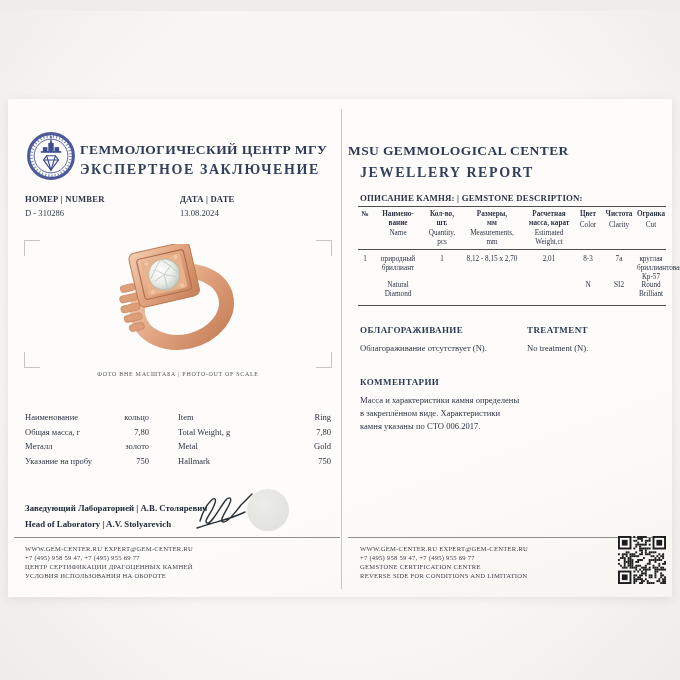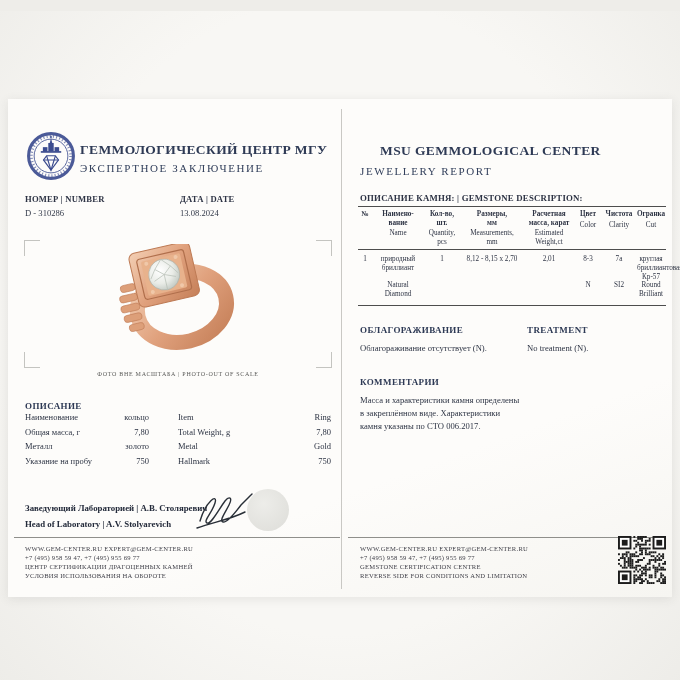--- a/index.html
+++ b/index.html
@@ -7,21 +7,21 @@
   body { font-family:"Liberation Serif", serif; background:#eeede9; overflow:hidden; }
   .stage { position:relative; width:680px; height:680px;
            background:radial-gradient(ellipse at 50% 45%, #f8f7f4 60%, #edecE8 100%);margin-top:11px; }
   .sheet { position:absolute; left:8px; top:88px; width:664px; height:498px;
            background:linear-gradient(160deg,#fdfcfa 70%, #f6f5f1 100%);
            box-shadow:0 2px 10px rgba(60,60,55,.10); }
   .divider { position:absolute; left:333px; top:10px; width:1px; height:480px; background:#c9c8c4; }
 
   .abs { position:absolute; }
   .org-name { font-size:13.5px; font-weight:bold; letter-spacing:.4px; color:#2e3a55; }
-  .doc-type { font-size:11px; letter-spacing:1.6px; color:#33405c; font-weight:400; }
+  .doc-type { font-size:14px; letter-spacing:1.6px; color:#33405c; font-weight:700; }
   .lbl { font-size:8.6px; font-weight:bold; color:#2d3344; letter-spacing:.2px; }
   .val { font-size:8.6px; color:#333a4a; }
 
   
   .logo { left:18px; top:32px; width:50px; height:50px; }
 
   
   .corner { position:absolute; width:16px; height:16px; }
   .corner.tl { border-left:1.5px solid #c4c4c0; border-top:1.5px solid #c4c4c0; }
   .corner.tr { border-right:1.5px solid #c4c4c0; border-top:1.5px solid #c4c4c0; }
@@ -42,21 +42,21 @@
   
   .sig-line { font-size:8.8px; font-weight:bold; color:#232a3a; }
   .stamp { left:239px; top:390px; width:42px; height:42px; border-radius:50%;
            background:radial-gradient(circle at 40% 35%, #e9e9e5, #d5d5d0); opacity:.8; }
 
   
   .rule { height:1px; background:#8f8f8b; top:438px; }
   .foot { font-size:6.6px; letter-spacing:.25px; color:#3e3e47; line-height:9px; }
 
   
-  .r-org { left:372px; top:44px; }
+  .r-org { left:340px; top:44px; }
   .r-doc { left:352px; top:66px; }
   .section-heading { font-size:8.8px; font-weight:bold; color:#2d3344; letter-spacing:.2px; }
 
   table.gem { position:absolute; left:350px; top:107px; width:308px; border-collapse:collapse;
               table-layout:fixed; }
   table.gem th, table.gem td { vertical-align:top; padding:3px 1px; text-align:center;
               font-size:7.2px; line-height:8.6px; color:#2f3545; }
   table.gem thead tr { border-top:1.1px solid #4d4d4d; border-bottom:1.1px solid #4d4d4d; }
   table.gem tbody tr { border-bottom:1.1px solid #4d4d4d; }
   .ws { white-space:pre-line; display:block; }
@@ -139,21 +139,20 @@
               <circle cx="85" cy="14" r="2"></circle>
              <circle cx="55" cy="43" r="2"></circle>
               <circle cx="85" cy="43" r="2"></circle>
             </g>
         </g>
       </svg>
     </div>
     <div class="abs photo-caption">ФОТО ВНЕ МАСШТАБА | PHOTO-OUT OF SCALE</div>
 
     <div class="abs desc-head">
-      <div class="h1"><span>ОПИСАНИЕ</span></div>
     </div>
     <div class="abs desc-rows">
       <div class="desc-row">
         <div class="pair p1">
             <span>Наименование</span>
             <span>кольцо</span>
           </div>
         <div class="pair p2">
             <span>Item</span>
             <span>Ring</span>

